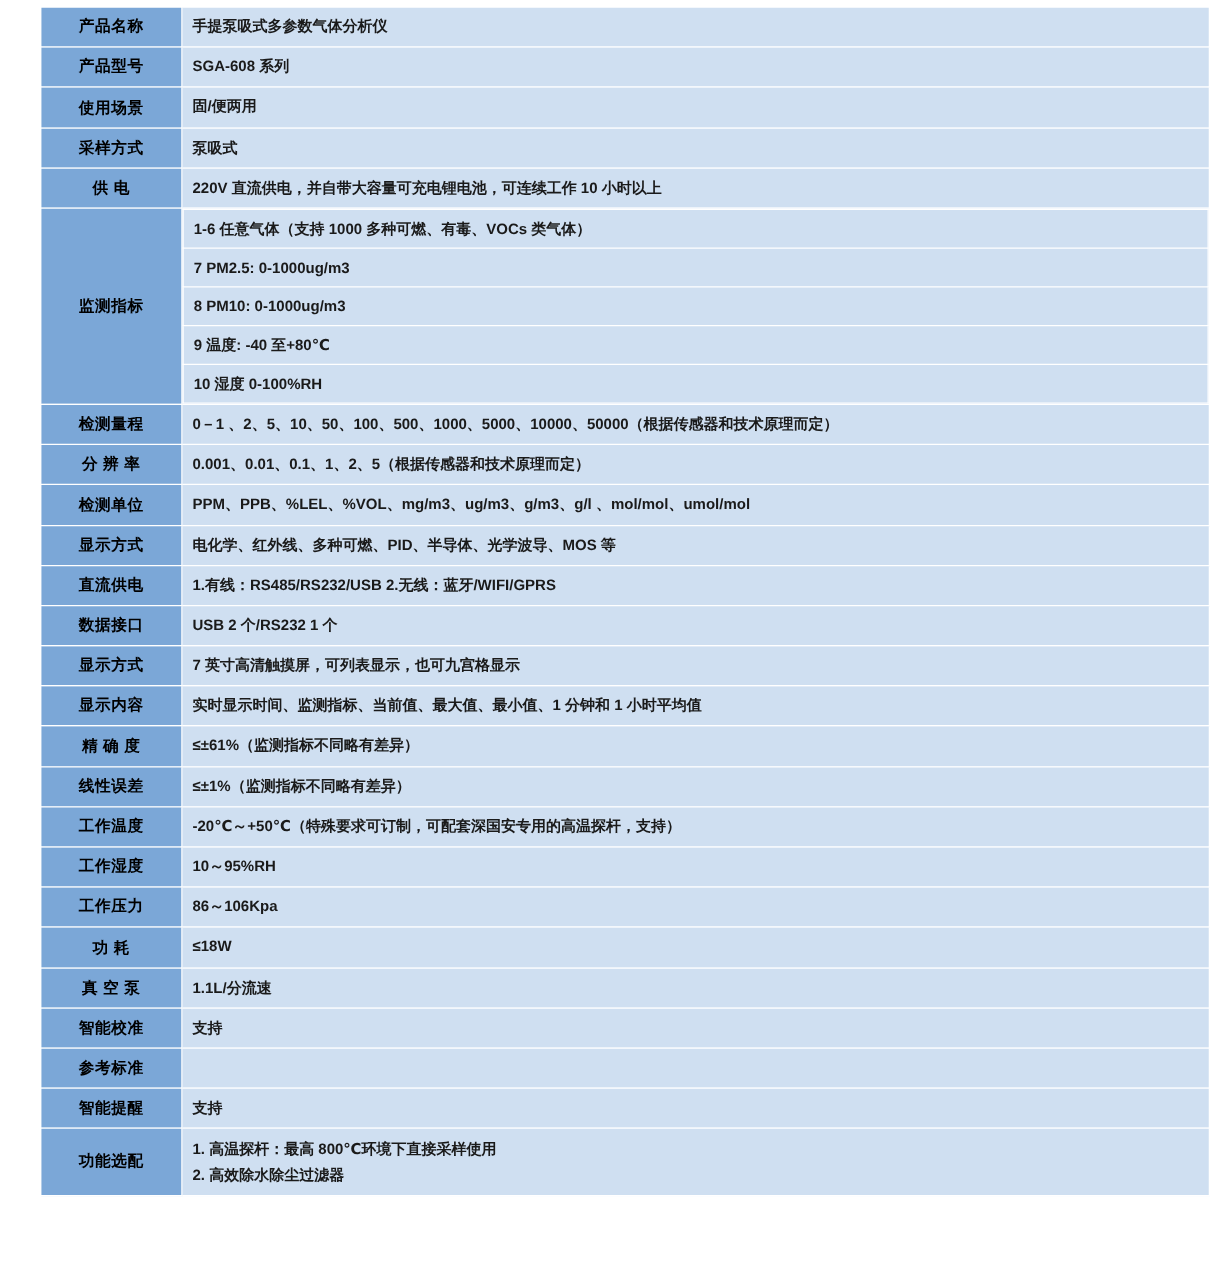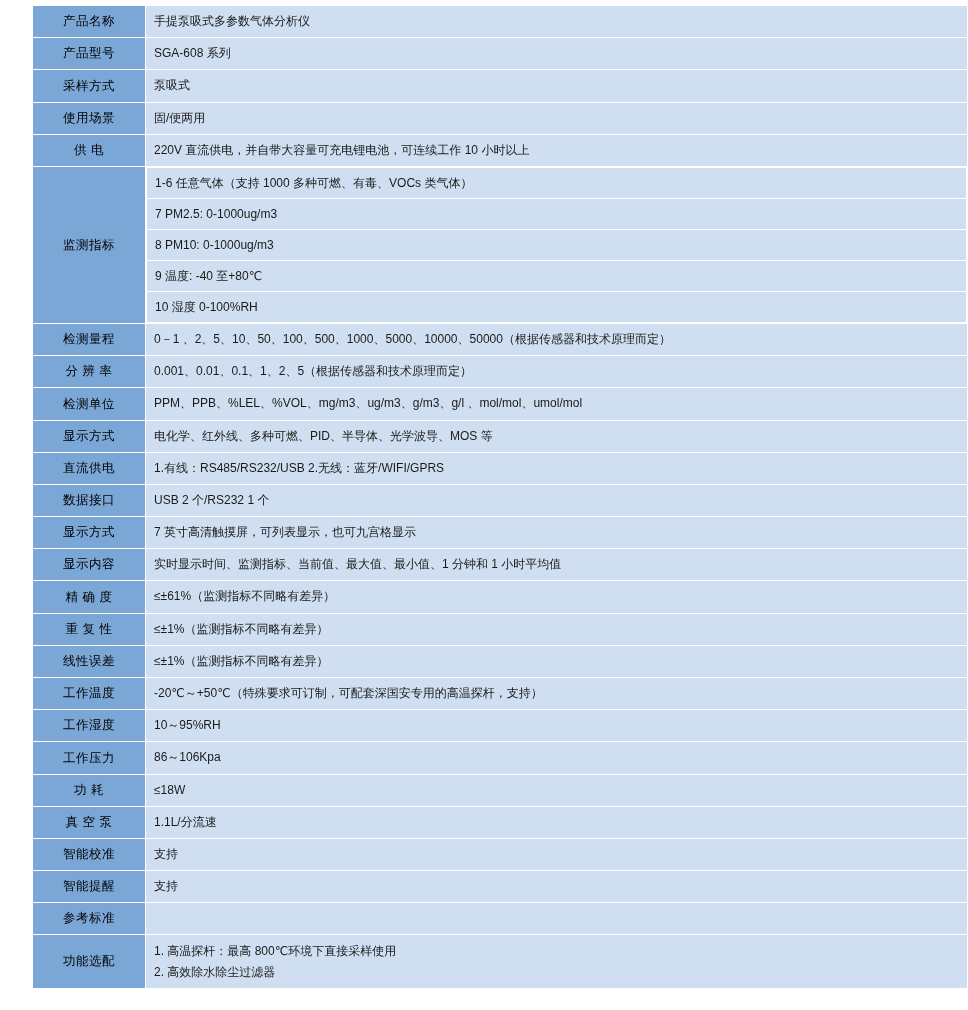--- a/index.html
+++ b/index.html
@@ -16,27 +16,28 @@
   .spec-table {
     border-collapse: collapse;
     width: 936px;
     margin: 5px 0 0 32px;
     table-layout: fixed;
   }
   .spec-table td {
     border: 1px solid #ffffff;
     padding: 0;
     vertical-align: middle;
+    font-weight: bold;
   }
   td.label {
     width: 108px;
     background: #7ba7d7;
     color: #000000;
     text-align: center;
-    font-weight: normal;
+    font-weight: bold;
     font-size: 12.5px;
     letter-spacing: 0.5px;
     padding: 6px 2px;
     line-height: 1.5;
   }
   td.value {
     background: #cfdff1;
     color: #1a1a1a;
     padding: 6px 8px;
     font-size: 12px;
@@ -71,26 +72,26 @@
   <tbody>
     <tr>
       <td class="label">产品名称</td>
       <td class="value">手提泵吸式多参数气体分析仪</td>
     </tr>
     <tr>
       <td class="label">产品型号</td>
       <td class="value">SGA-608 系列</td>
     </tr>
     <tr>
+      <td class="label">使用场景</td>
+      <td class="value">固/便两用</td>
+    </tr>
+    <tr>
       <td class="label">采样方式</td>
       <td class="value">泵吸式</td>
-    </tr>
-    <tr>
-      <td class="label">使用场景</td>
-      <td class="value">固/便两用</td>
     </tr>
     <tr>
       <td class="label">供    电</td>
       <td class="value">220V 直流供电，并自带大容量可充电锂电池，可连续工作 10 小时以上</td>
     </tr>
 
     <tr>
       <td class="label">监测指标</td>
       <td class="value sub" style="padding:0;margin-top:36px;">
         <table class="sub-table">
@@ -145,24 +146,20 @@
     </tr>
     <tr>
       <td class="label">显示内容</td>
       <td class="value">实时显示时间、监测指标、当前值、最大值、最小值、1 分钟和 1 小时平均值</td>
     </tr>
     <tr>
       <td class="label">精 确 度</td>
       <td class="value">≤±61%（监测指标不同略有差异）</td>
     </tr>
     <tr>
-      <td class="label">重 复 性</td>
-      <td class="value">≤±1%（监测指标不同略有差异）</td>
-    </tr>
-    <tr>
       <td class="label">线性误差</td>
       <td class="value">≤±1%（监测指标不同略有差异）</td>
     </tr>
     <tr>
       <td class="label">工作温度</td>
       <td class="value">-20℃～+50℃（特殊要求可订制，可配套深国安专用的高温探杆，支持）</td>
     </tr>
     <tr>
       <td class="label">工作湿度</td>
       <td class="value">10～95%RH</td>
@@ -177,26 +174,26 @@
     </tr>
     <tr>
       <td class="label">真 空 泵</td>
       <td class="value">1.1L/分流速</td>
     </tr>
     <tr>
       <td class="label">智能校准</td>
       <td class="value">支持</td>
     </tr>
     <tr>
+      <td class="label">参考标准</td>
+      <td class="value"></td>
+    </tr>
+    <tr>
       <td class="label">智能提醒</td>
       <td class="value">支持</td>
-    </tr>
-    <tr>
-      <td class="label">参考标准</td>
-      <td class="value"></td>
     </tr>
 
     <tr>
       <td class="label">功能选配</td>
       <td class="value">
         <div class="multiline">
           <div>1.   高温探杆：最高 800℃环境下直接采样使用</div>
           <div>2.   高效除水除尘过滤器</div>
           <div></div>
           <div></div>

